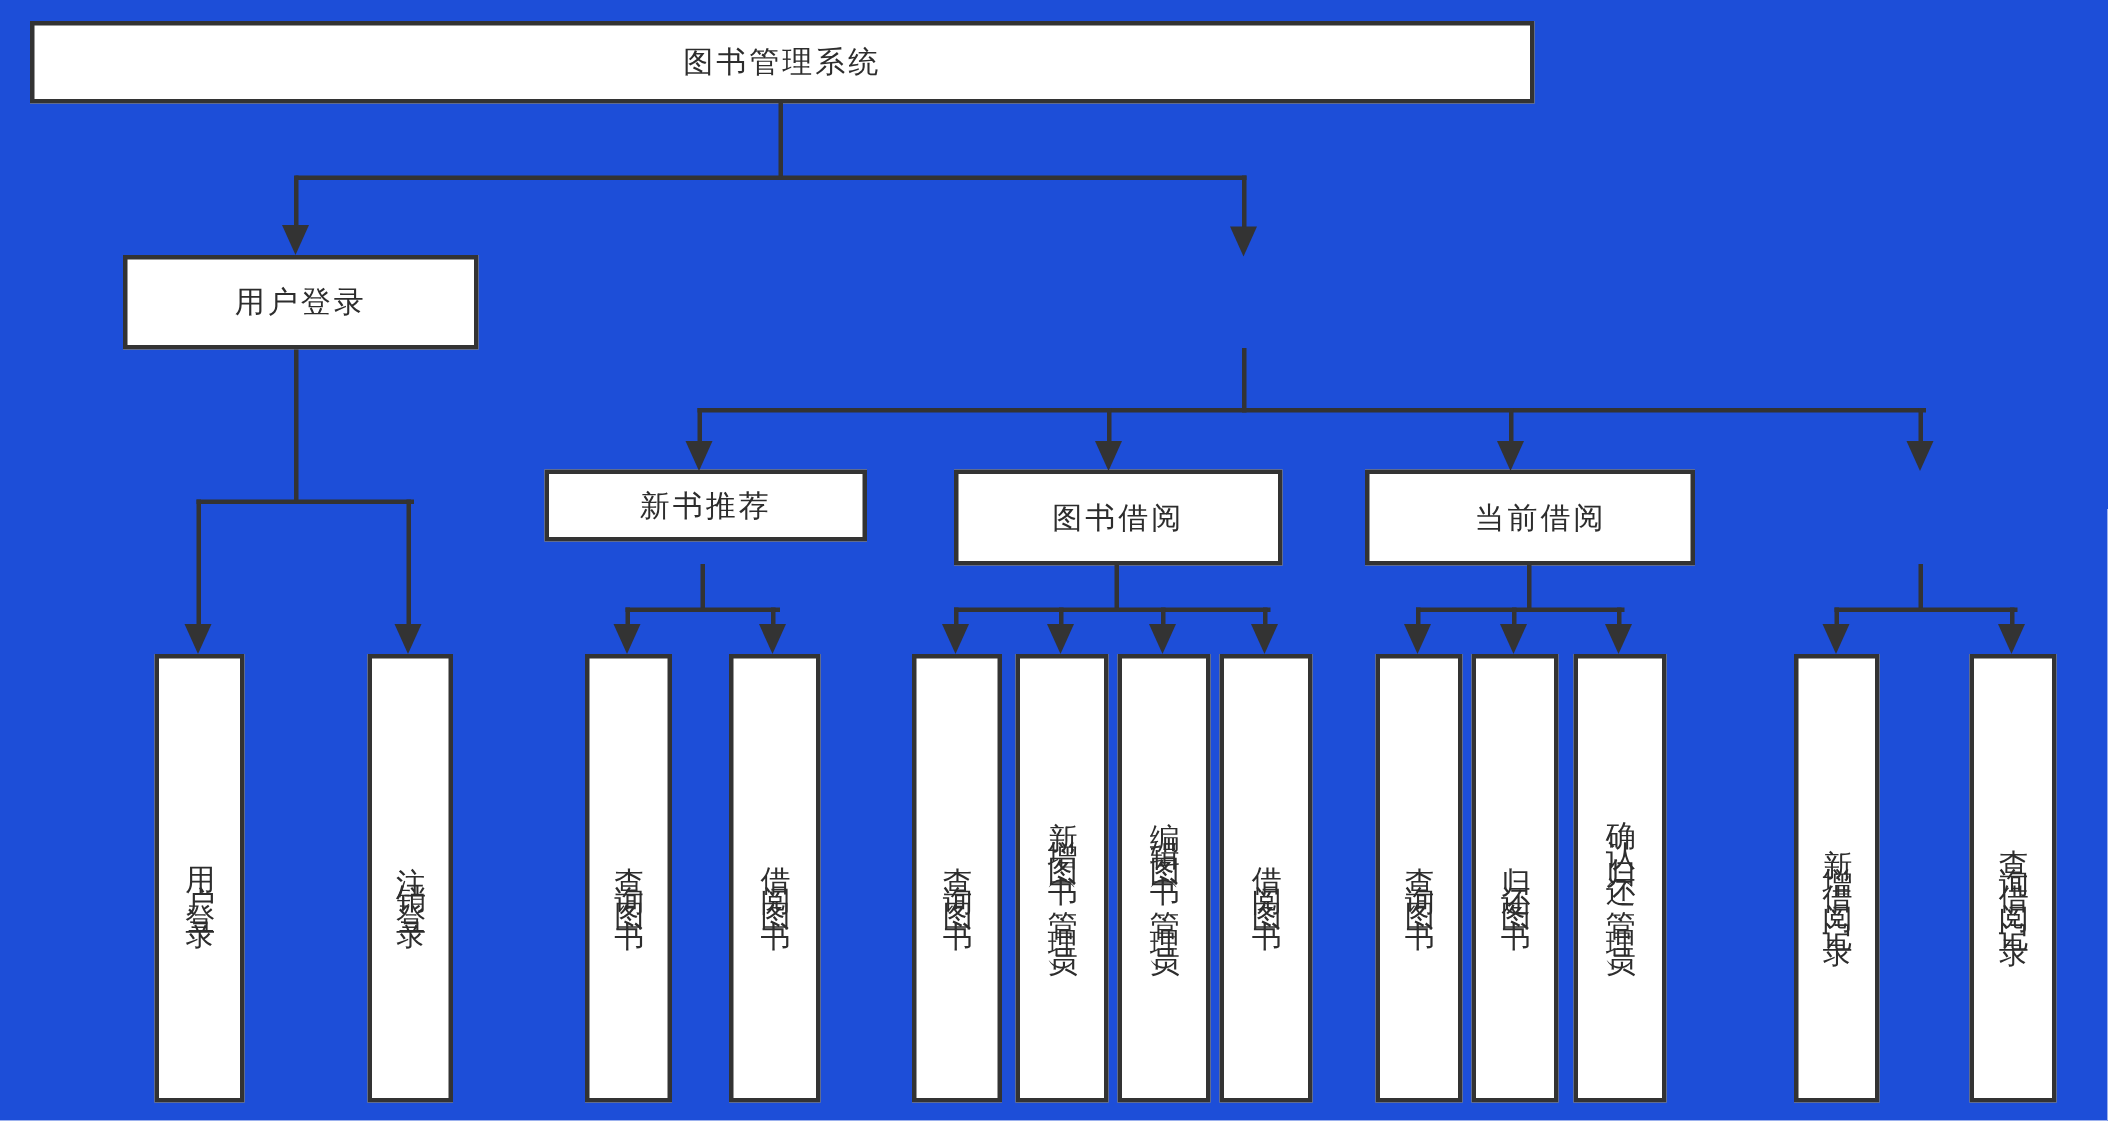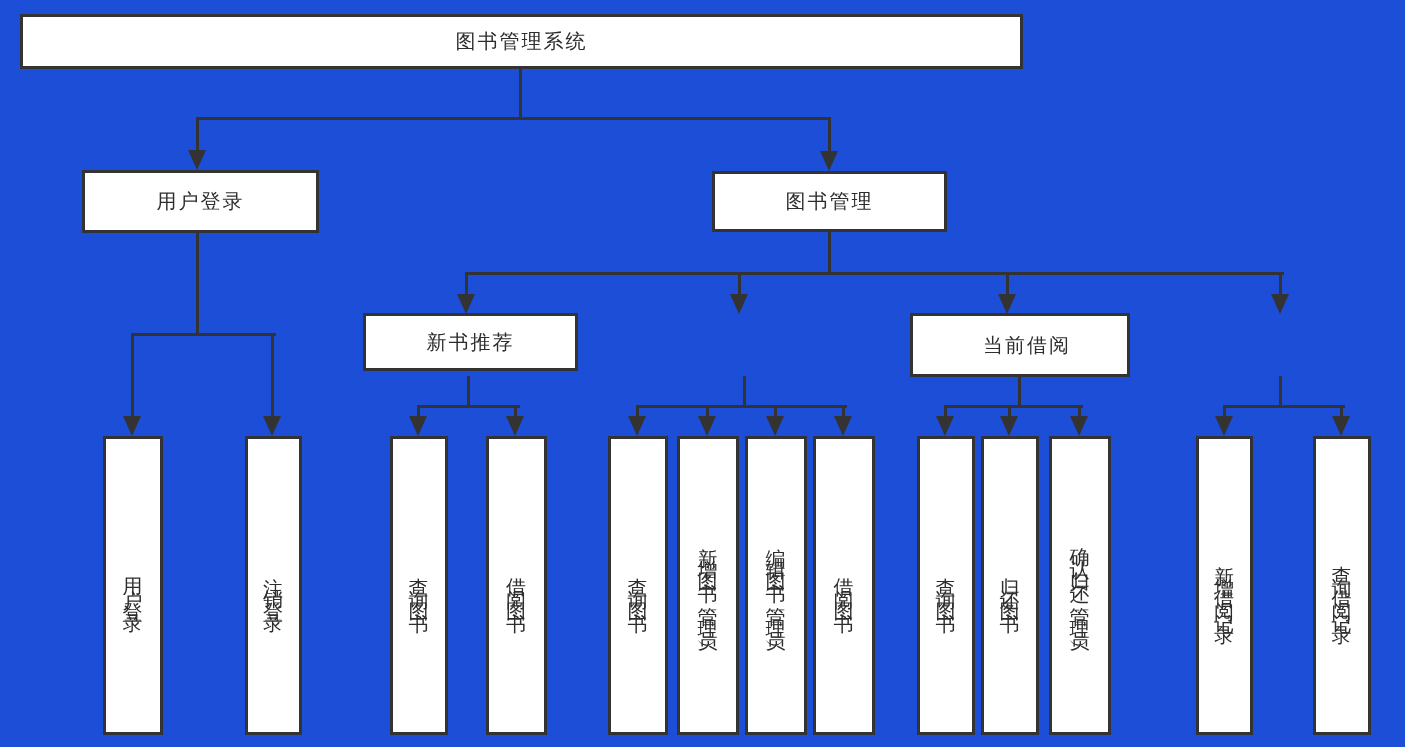--- a/index.html
+++ b/index.html
@@ -61,26 +61,26 @@
 
 <div class="canvas">
 
   <div class="box" style="left:20px;top:14px;width:1003px;height:55px;">
     <span>图书管理系统</span>
   </div>
 
   <div class="box" style="left:82px;top:170px;width:237px;height:63px;">
     <span>用户登录</span>
   </div>
-  <div class="box" style="left:712px;top:171px;width:235px;height:61px;">
-    <span>图书管理</span>
+
+  <div class="box" style="left:363px;top:313px;width:215px;height:48px;text-align:right;">
+    <span>新书推荐</span>
   </div>
-
-  <div class="box" style="left:363px;top:313px;width:215px;height:58px;text-align:right;">
-    <span>新书推荐</span>
+  <div class="box" style="left:636px;top:313px;width:219px;height:64px;">
+    <span>图书借阅</span>
   </div>
   <div class="box" style="left:910px;top:313px;width:220px;height:64px;padding-left:14px;">
     <span>当前借阅</span>
   </div>
 
   <div class="vbox" style="left:103px;top:436px;width:60px;height:299px;">
     <span>用户登录</span>
   </div>
   <div class="vbox" style="left:245px;top:436px;width:57px;height:299px;">
     <span>注销登录</span>

